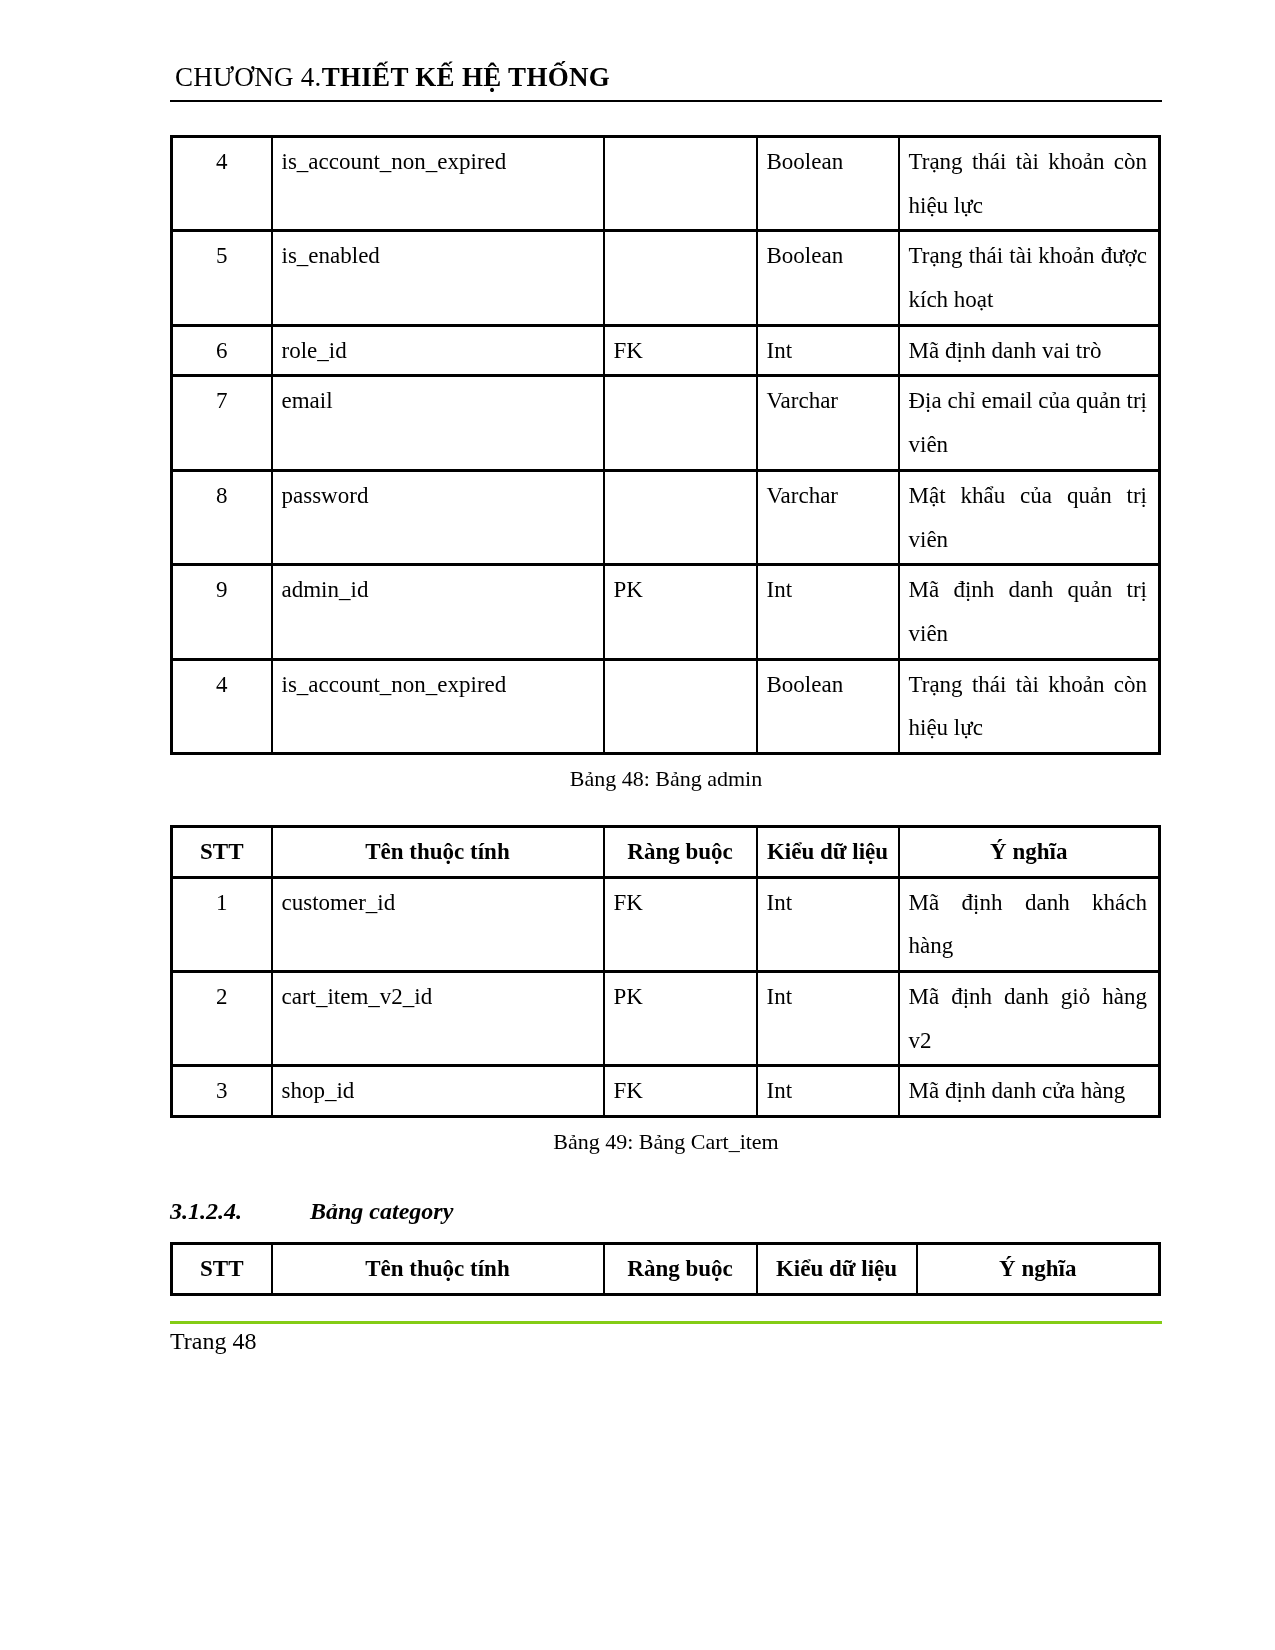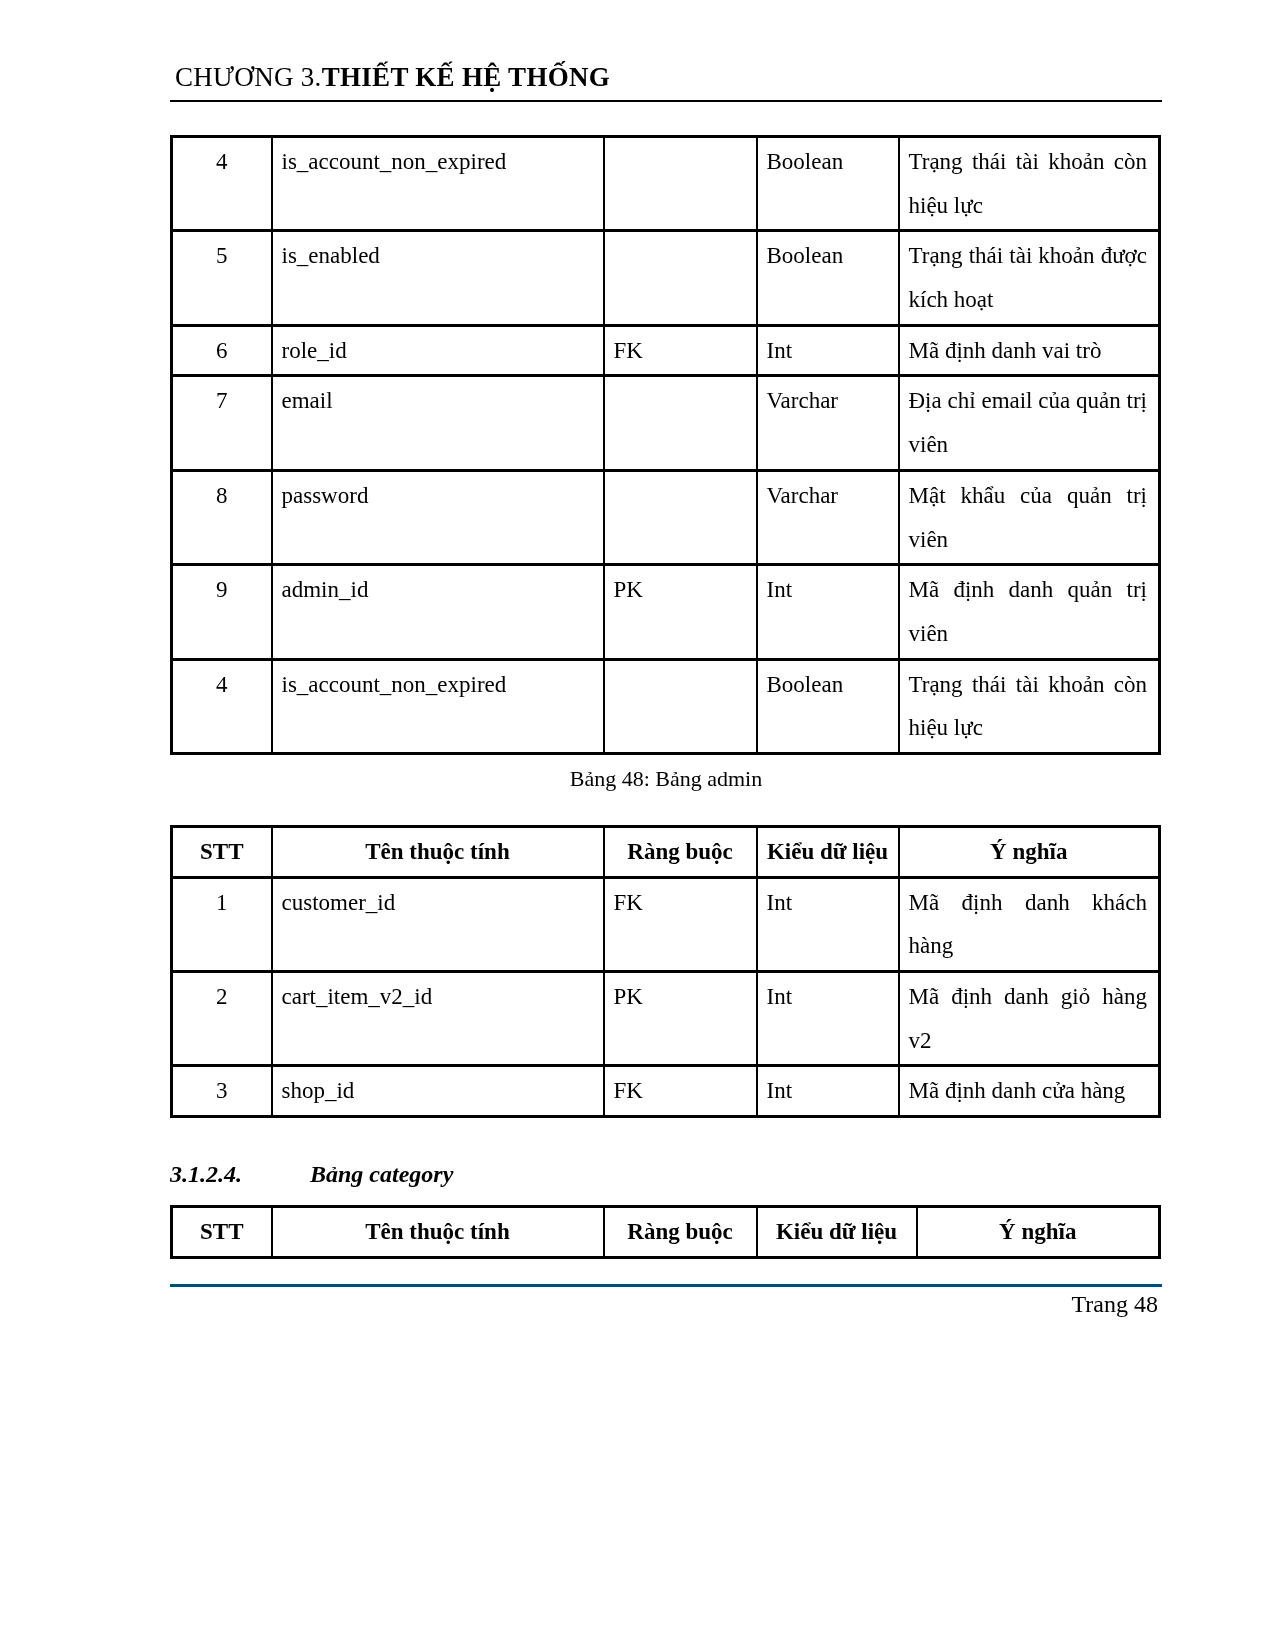--- a/index.html
+++ b/index.html
@@ -44,31 +44,31 @@
   .caption { text-align:center; font-weight:normal; font-size:22px; margin-top:11px; }
 
   .section {
     font-style:italic; font-size:24px; margin-top:42px; margin-bottom:16px;
     display:flex; line-height:1.2;
   }
   .section .sec-num { width:140px; flex:0 0 140px; }
   .section + .dbtable { margin-top:0; }
 
   .doc-footer {
-    margin-top:25px; border-top:3px solid #0c4a6e; padding-top:4px;
-    text-align:right; font-size:24px; padding-right:4px;
+    margin-top:25px; border-top:3px solid #84cc16; padding-top:4px;
+    text-align:left; font-size:24px; padding-right:4px;
   }
 </style>
 </head>
 <body>
 
 <div class="page">
   <div class="content">
 
-    <div class="doc-header"><span>CHƯƠNG 3.</span><span class="chap-title">THIẾT KẾ HỆ THỐNG</span></div>
+    <div class="doc-header"><span>CHƯƠNG 4.</span><span class="chap-title">THIẾT KẾ HỆ THỐNG</span></div>
 
     <table class="dbtable t-admin">
       <colgroup>
           <col class="c-stt">
           <col class="c-name">
           <col class="c-con">
           <col class="c-type">
           <col class="c-mean">
         </colgroup>
       <tbody>
@@ -160,20 +160,21 @@
         <tr>
           <td class="stt">3</td>
           <td class="name">shop_id</td>
           <td class="con">FK</td>
           <td class="type">Int</td>
           <td class="mean">Mã định danh cửa hàng</td>
         </tr>
       </tbody>
     </table>
 
+    <p class="caption">Bảng 49: Bảng Cart_item</p>
 
     <h3 class="section">
       <span class="sec-num">3.1.2.4.</span>
       <span class="sec-title">Bảng category</span>
     </h3>
 
     <table class="dbtable t-category">
       <colgroup>
           <col class="c-stt">
           <col class="c-name">

